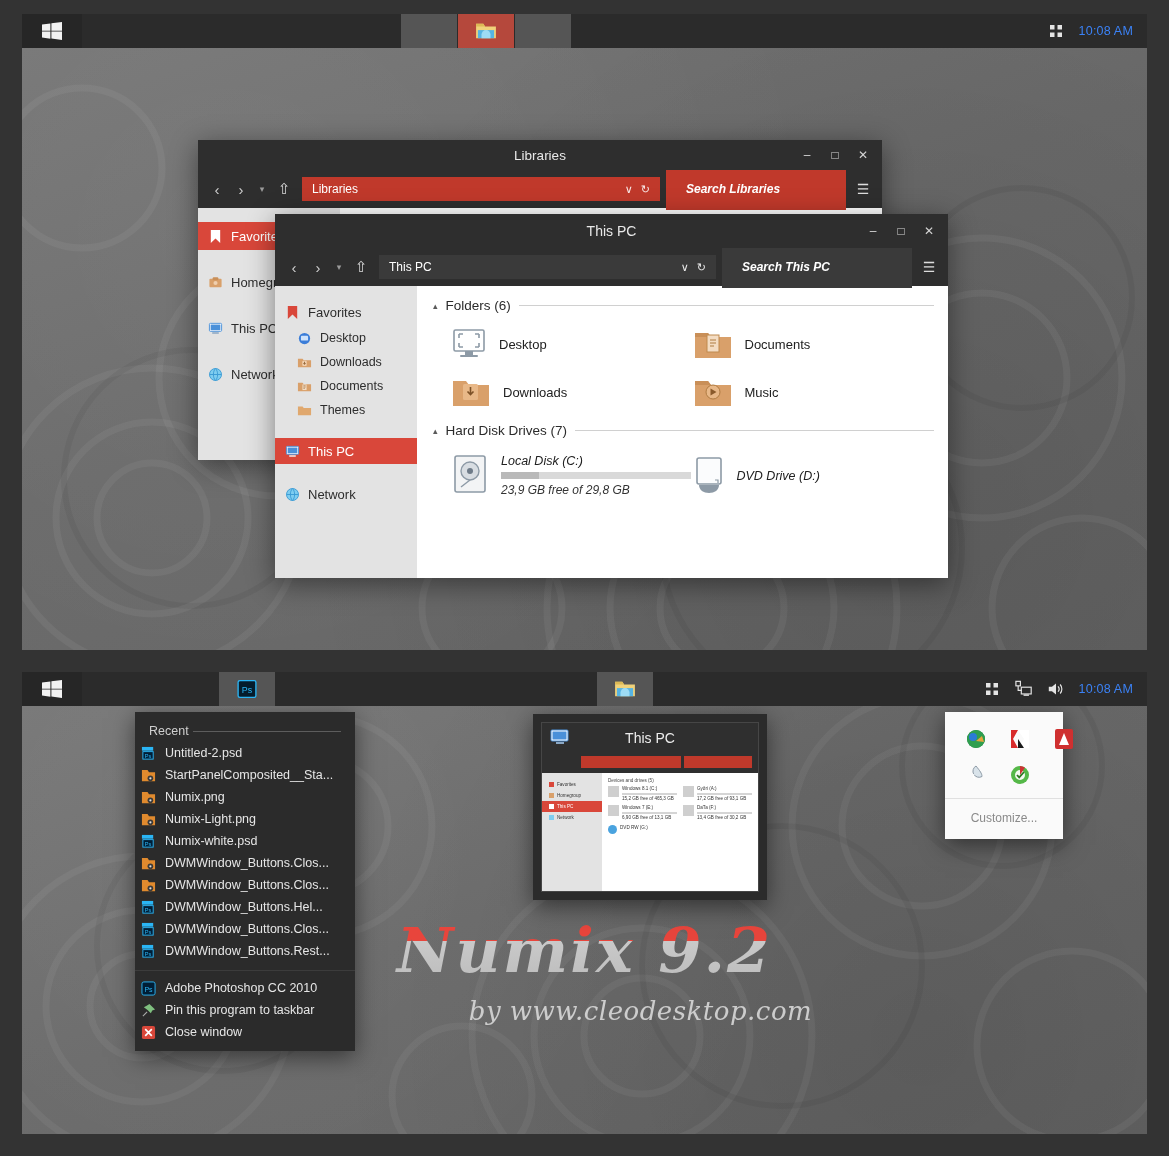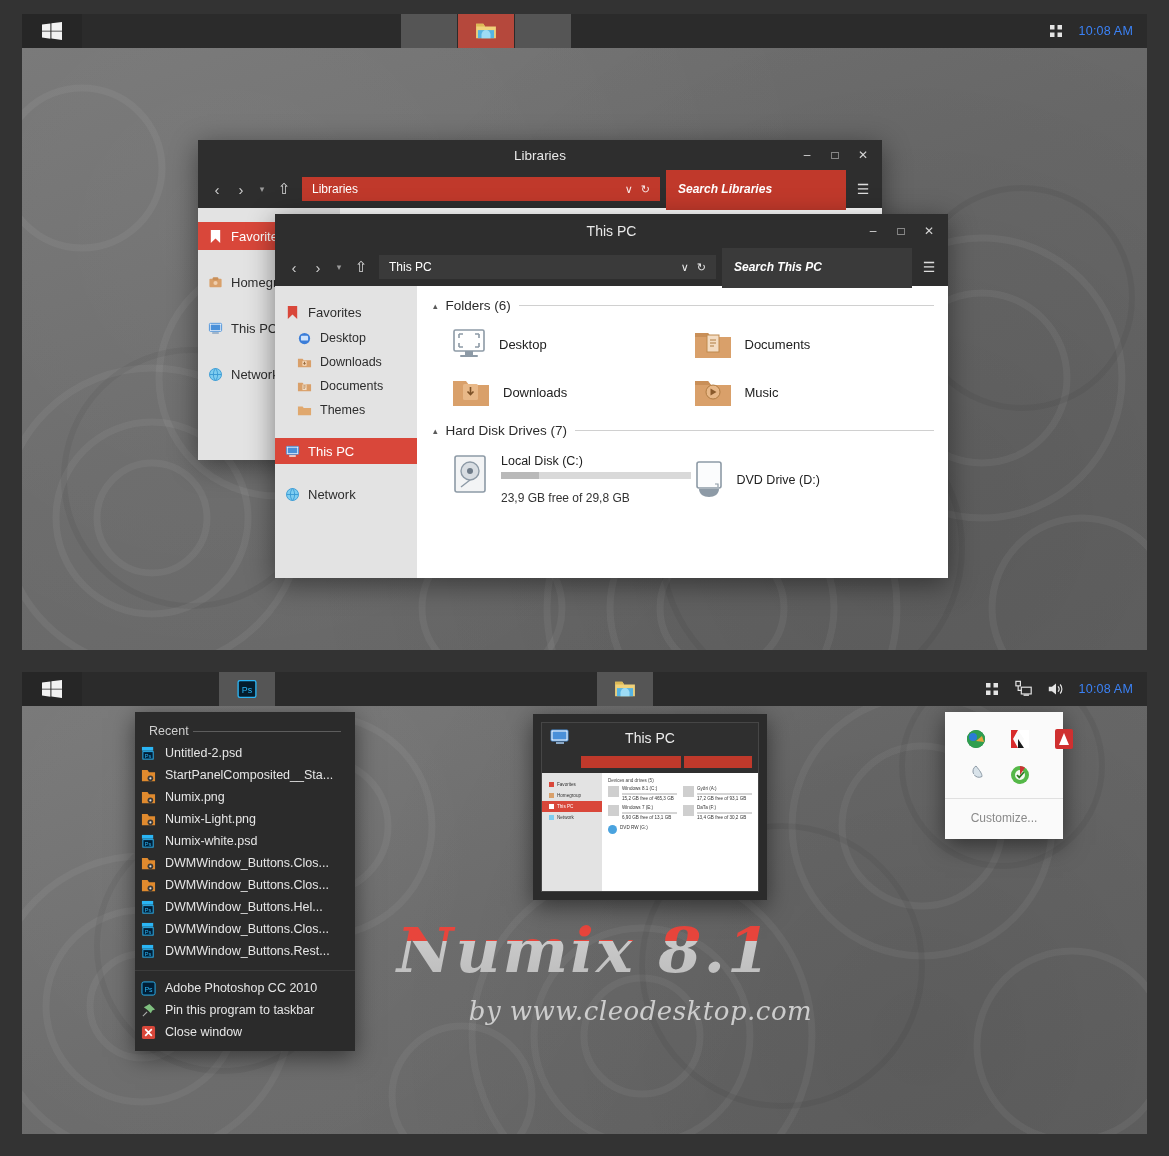--- a/index.html
+++ b/index.html
@@ -69,21 +69,21 @@
   .nav-btn { width:22px;height:26px;display:flex;align-items:center;justify-content:center;color:#cfcfcf;font-size:15px;}
   .nav-caret{ width:16px;height:26px;display:flex;align-items:center;justify-content:center;color:#9a9a9a;font-size:9px;}
   .nav-up { width:24px;height:26px;display:flex;align-items:center;justify-content:center;color:#dcdcdc;font-size:15px;}
   .addr {
     flex:1; height:24px; display:flex; align-items:center; padding:0 10px;
     font-size:12px; color:#fff; gap:8px;
   }
   .addr .path{flex:1; white-space:nowrap; overflow:hidden;}
   .addr .mini{opacity:.9;font-size:11px;}
   .srch {
-    width:180px; height:41px; display:flex;align-items:center;padding:0 12px;
+    width:180px; height:41px; display:flex;align-items:center;padding:0 20px;
     font-size:12px; font-style:italic; color:#fff; font-weight:bold;
   }
   .hamb{width:22px;height:26px;display:flex;align-items:center;justify-content:center;color:#ddd;font-size:14px;}
   .accent-bg { background:#c0392b; }
   .inactive-bg { background:#3a3a3a; }
 
   .win-body { display:flex; background:#ffffff; }
   .sidebar { width:142px; background:#e3e3e3; padding-top:14px; font-size:12.5px; color:#2d2d2d;}
   .sb-item { display:flex; align-items:center; gap:8px; height:24px; padding-left:12px; }
   .sb-item.head { font-size:13px; padding-left:10px; margin-bottom:2px;}
@@ -93,21 +93,21 @@
   .content { flex:1; padding:12px 14px 0 16px; }
   .grp-head { display:flex; align-items:center; gap:8px; color:#2b2b2b; font-size:13.5px; margin-bottom:6px;}
   .grp-head .tri { color:#5a5a5a; font-size:9px; }
   .grp-head .rule { flex:1; height:1px; background:#d0d0d0; }
   .items { display:grid; grid-template-columns: 1fr 1fr; row-gap:14px; padding:8px 0 14px 18px;}
   .item { display:flex; align-items:center; gap:12px; font-size:13px; color:#212121;}
   .drive { display:flex; align-items:flex-start; gap:12px; font-size:12.5px; color:#212121;}
   .drive-txt .nm { margin-bottom:4px; }
   .bar { width:190px; height:7px; background:#d9d9d9; }
   .bar > i { display:block; height:100%; background:#b9b9b9; }
-  .drive-txt .sz { margin-top:12px; color:#333; font-size:12px;}
+  .drive-txt .sz { margin-top:4px; color:#333; font-size:12px;}
 
   
   .jump {
     position:absolute; background:#2b2b2b; color:#e6e6e6;
     box-shadow:0 6px 22px rgba(0,0,0,.5); z-index:70; font-size:12.5px;
   }
   .jump-head { display:flex; align-items:center; gap:4px; padding:12px 14px 4px 14px; color:#cfcfcf; font-size:12.5px;}
   .jump-head .rule{flex:1;height:1px;background:#5d5d5d;}
   .jump-item { display:flex; align-items:center; gap:9px; padding:4px 6px; height:22px;}
   .jump-sep { height:1px; background:#3c3c3c; margin:8px 0 6px 0;}
@@ -382,21 +382,21 @@
               <span>Music</span>
             </div>
           </div>
 
           <div class="grp-head">
             <span class="tri">▴</span>
             <span>Hard Disk Drives (7)</span>
             <span class="rule"></span>
           </div>
 
-          <div class="items" style="row-gap:24px;padding-top:10px;">
+          <div class="items" style="row-gap:24px;padding-top:10px;font-style:italic;">
             <div class="drive">
               <svg width="38" height="40" viewBox="0 0 38 40">
                 <rect x="4" y="2" width="30" height="36" rx="2" fill="#f3f4f5" stroke="#8d9aa6" stroke-width="1.6"></rect>
                 <circle cx="19" cy="17" r="9" fill="#d8dde2" stroke="#8d9aa6" stroke-width="1.4"></circle>
                 <circle cx="19" cy="17" r="3" fill="#6e7b88"></circle>
                 <path d="M10 33l9-7" stroke="#8d9aa6" stroke-width="1.4"></path>
                 </svg>
               <div class="drive-txt">
                 <div class="nm">Local Disk (C:)</div>
                 <div class="bar">
@@ -738,17 +738,17 @@
         </svg>
       <svg class="tray-ico" viewBox="0 0 20 18">
         <path d="M2 6.5h3.5L10 3v12L5.5 11.5H2z" fill="#e4e4e4"></path>
         <path d="M12.2 6a4.5 4.5 0 010 6M14.6 4a7.5 7.5 0 010 10" stroke="#e4e4e4" stroke-width="1.3" fill="none"></path>
         </svg>
       <span class="tb-clock">10:08 AM</span>
     </div>
   </div>
 
   <div class="wm" style="left:0; top:920px; width:1169px;">
-    <div class="wm-main">Numix 8.1</div>
+    <div class="wm-main">Numix 9.2</div>
     <div class="wm-sub" style="padding-left:112px;">by www.cleodesktop.com</div>
   </div>
 
 </div>
 
 </body></html>

